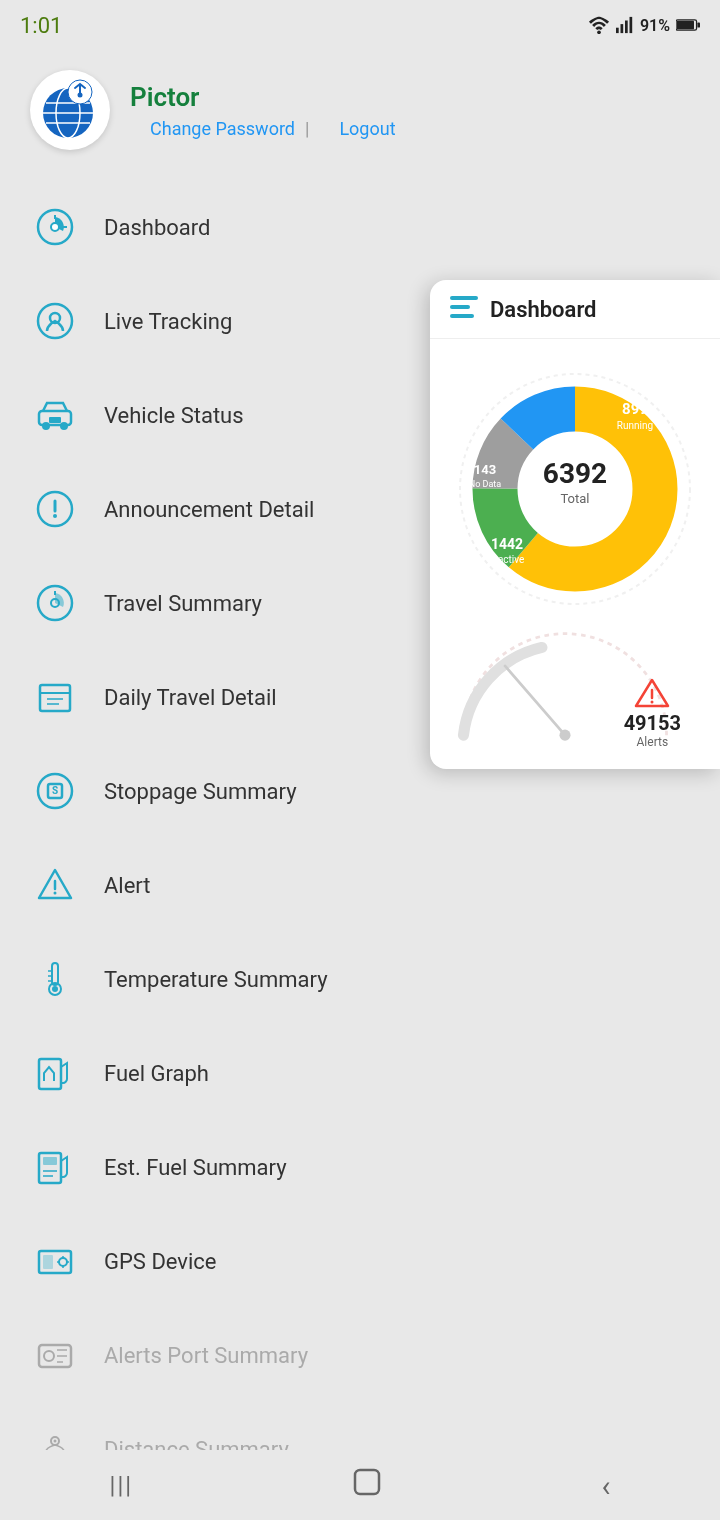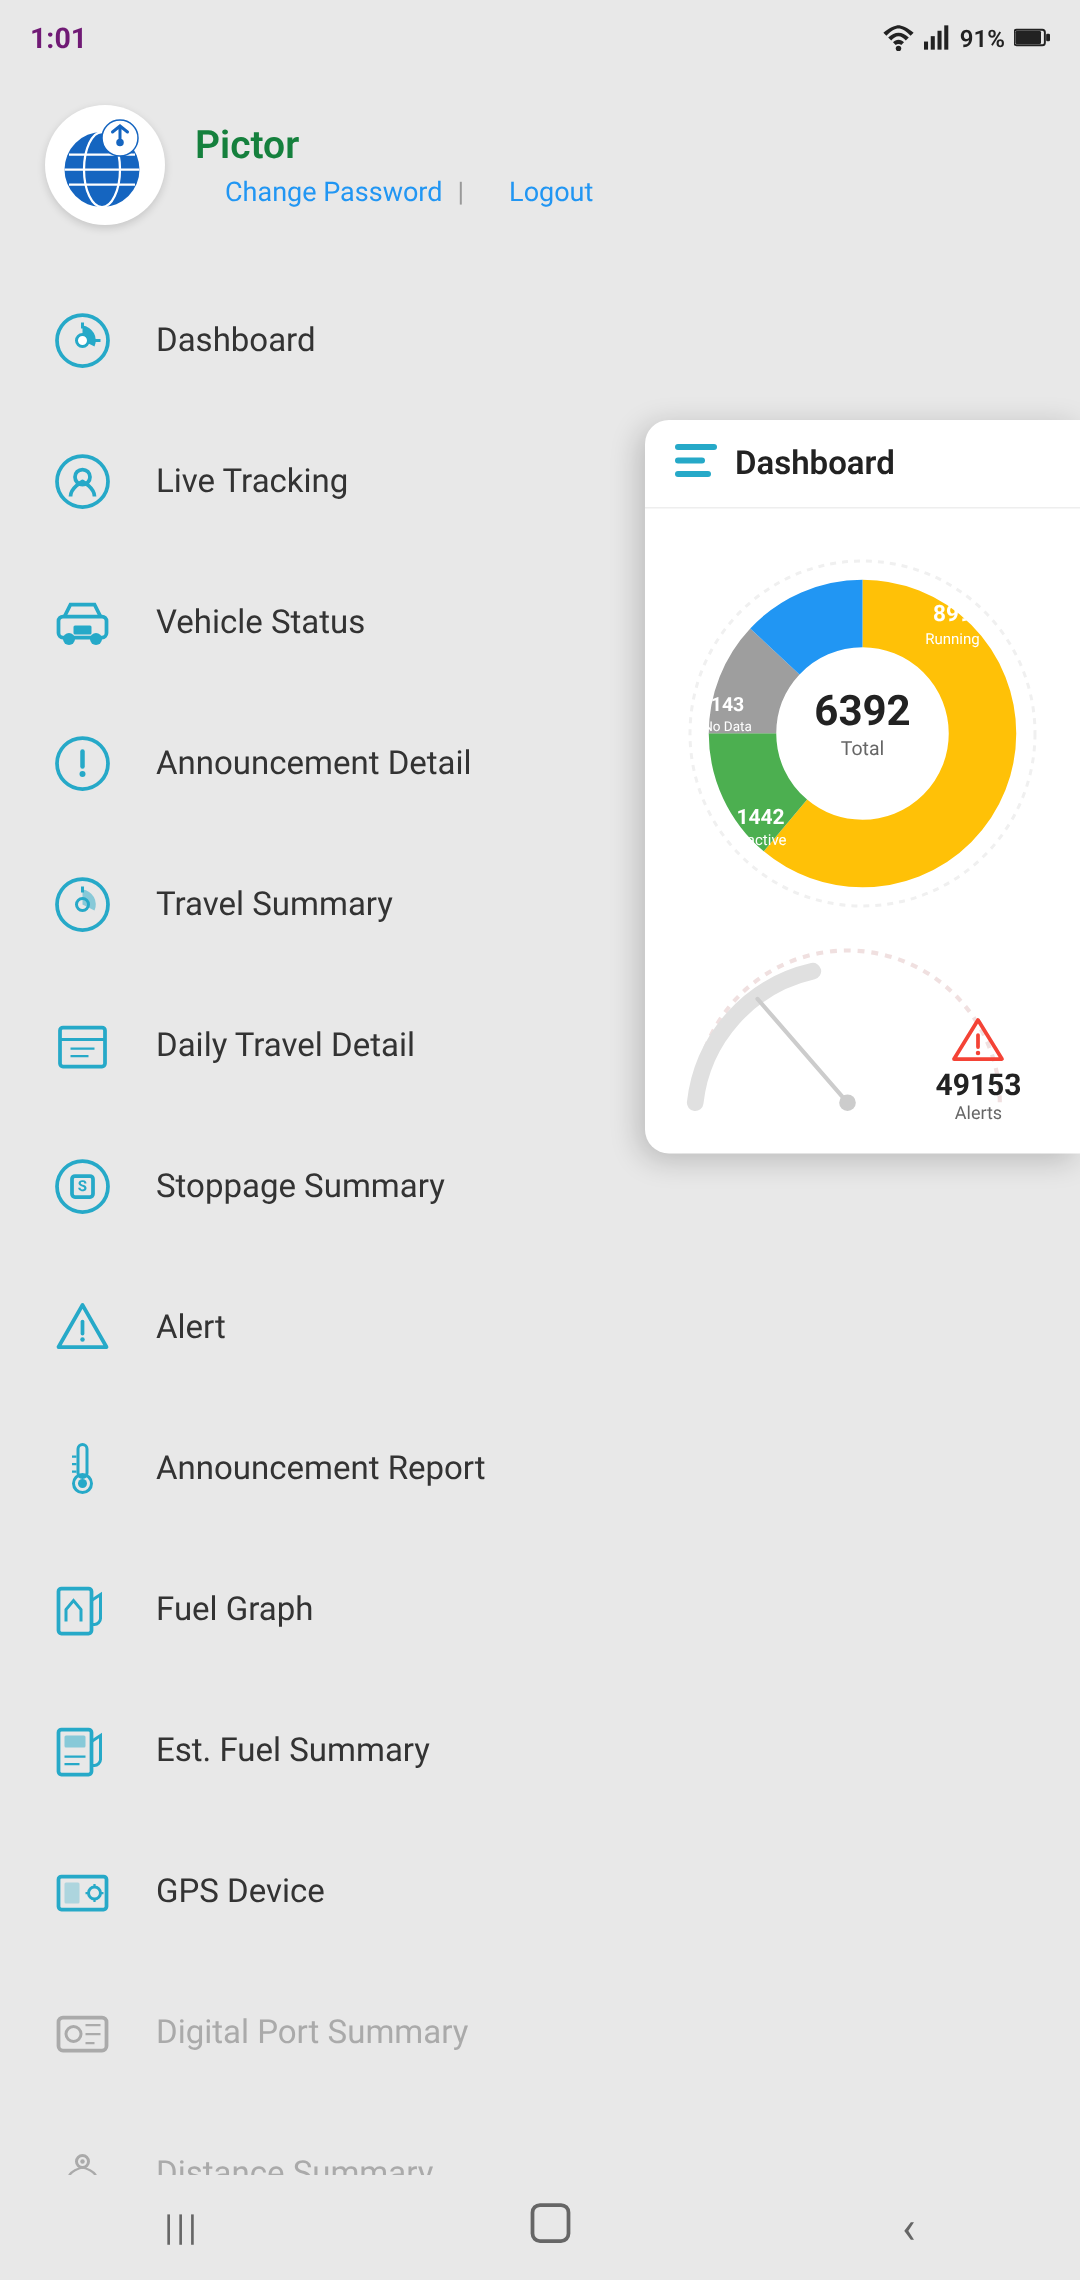--- a/index.html
+++ b/index.html
@@ -17,23 +17,23 @@
     .status-bar {
       width: 100%;
       height: 50px;
       background: #e8e8e8;
       display: flex;
       align-items: center;
       justify-content: space-between;
       padding: 0 20px;
     }
     .status-time {
-      font-size: 19px;
-      font-weight: 700;
-      color: #701a75;
+      font-size: 22px;
+      font-weight: 400;
+      color: #4d7c0f;
     }
     .status-icons {
       display: flex;
       align-items: center;
       gap: 6px;
       font-size: 16px;
       color: #222;
     }
 
     
@@ -324,21 +324,21 @@
     <div class="menu-icon">
       <svg viewBox="0 0 40 40" fill="none">
         <rect x="17" y="4" width="6" height="22" rx="3" stroke="#26a9c8" stroke-width="2"></rect>
         <circle cx="20" cy="30" r="6" stroke="#26a9c8" stroke-width="2"></circle>
         <circle cx="20" cy="30" r="3" fill="#26a9c8"></circle>
         <line x1="13" y1="12" x2="16" y2="12" stroke="#26a9c8" stroke-width="1.5"></line>
         <line x1="13" y1="17" x2="16" y2="17" stroke="#26a9c8" stroke-width="1.5"></line>
         <line x1="13" y1="22" x2="16" y2="22" stroke="#26a9c8" stroke-width="1.5"></line>
       </svg>
     </div>
-    <span class="menu-label">Announcement Report</span>
+    <span class="menu-label">Temperature Summary</span>
   </li>
 
   <li class="menu-item">
     <div class="menu-icon">
       <svg viewBox="0 0 40 40" fill="none">
         <rect x="4" y="6" width="22" height="30" rx="2" stroke="#26a9c8" stroke-width="2.5"></rect>
         <path d="M26 14 L32 10 L32 26 C32 28 30 30 28 30 L26 30" stroke="#26a9c8" stroke-width="2" fill="none"></path>
         <path d="M9 28 L9 20 L14 14 L19 20 L19 28" stroke="#26a9c8" stroke-width="2" fill="none"></path>
       </svg>
     </div>
@@ -376,21 +376,21 @@
   <li class="menu-item">
     <div class="menu-icon" style="color:#aaa;">
       <svg viewBox="0 0 40 40" fill="none">
         <rect x="4" y="10" width="32" height="22" rx="3" stroke="#aaa" stroke-width="2.5"></rect>
         <circle cx="14" cy="21" r="5" stroke="#aaa" stroke-width="2"></circle>
         <line x1="22" y1="15" x2="32" y2="15" stroke="#aaa" stroke-width="1.5"></line>
         <line x1="22" y1="21" x2="32" y2="21" stroke="#aaa" stroke-width="1.5"></line>
         <line x1="22" y1="27" x2="28" y2="27" stroke="#aaa" stroke-width="1.5"></line>
       </svg>
     </div>
-    <span class="menu-label disabled">Digital Port Summary</span>
+    <span class="menu-label disabled">Alerts Port Summary</span>
   </li>
 
   <li class="menu-item">
     <div class="menu-icon" style="color:#aaa;">
       <svg viewBox="0 0 40 40" fill="none">
         <circle cx="10" cy="30" r="5" stroke="#aaa" stroke-width="2"></circle>
         <circle cx="30" cy="30" r="5" stroke="#aaa" stroke-width="2"></circle>
         <circle cx="20" cy="12" r="4" stroke="#aaa" stroke-width="2"></circle>
         <circle cx="20" cy="12" r="1.5" fill="#aaa"></circle>
         <path d="M10 25 C10 18 20 16 20 16 C20 16 30 18 30 25" stroke="#aaa" stroke-width="1.5" fill="none"></path>

